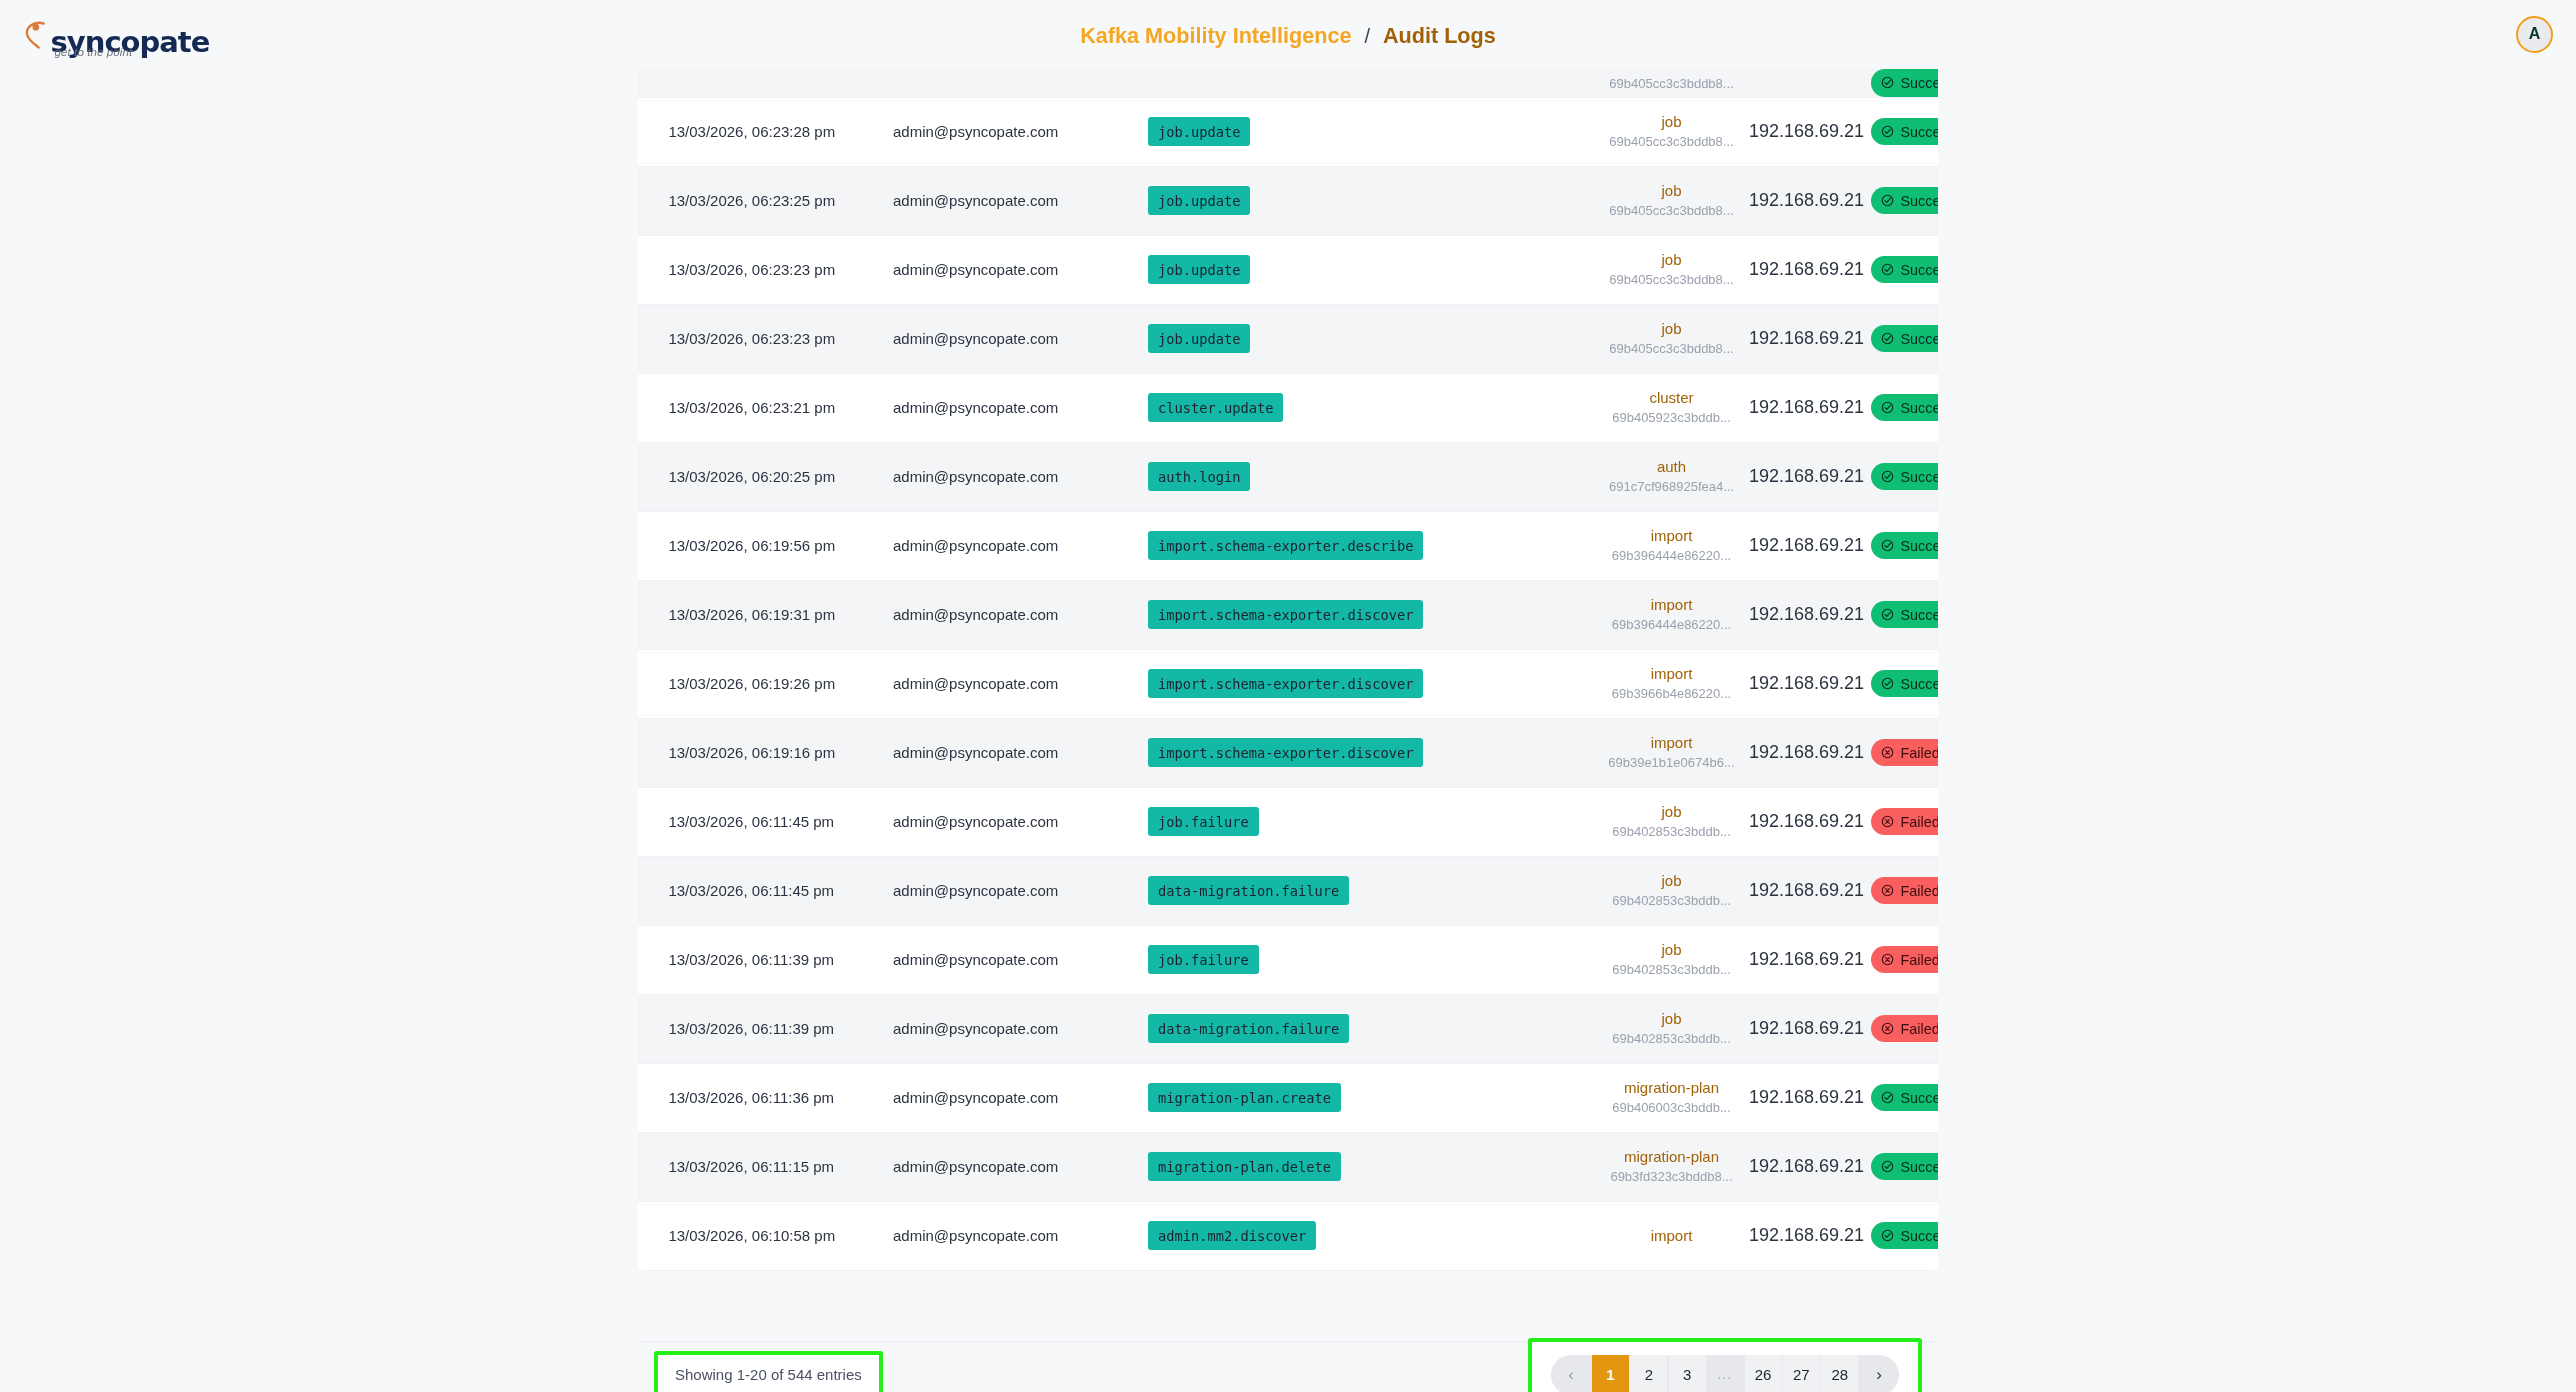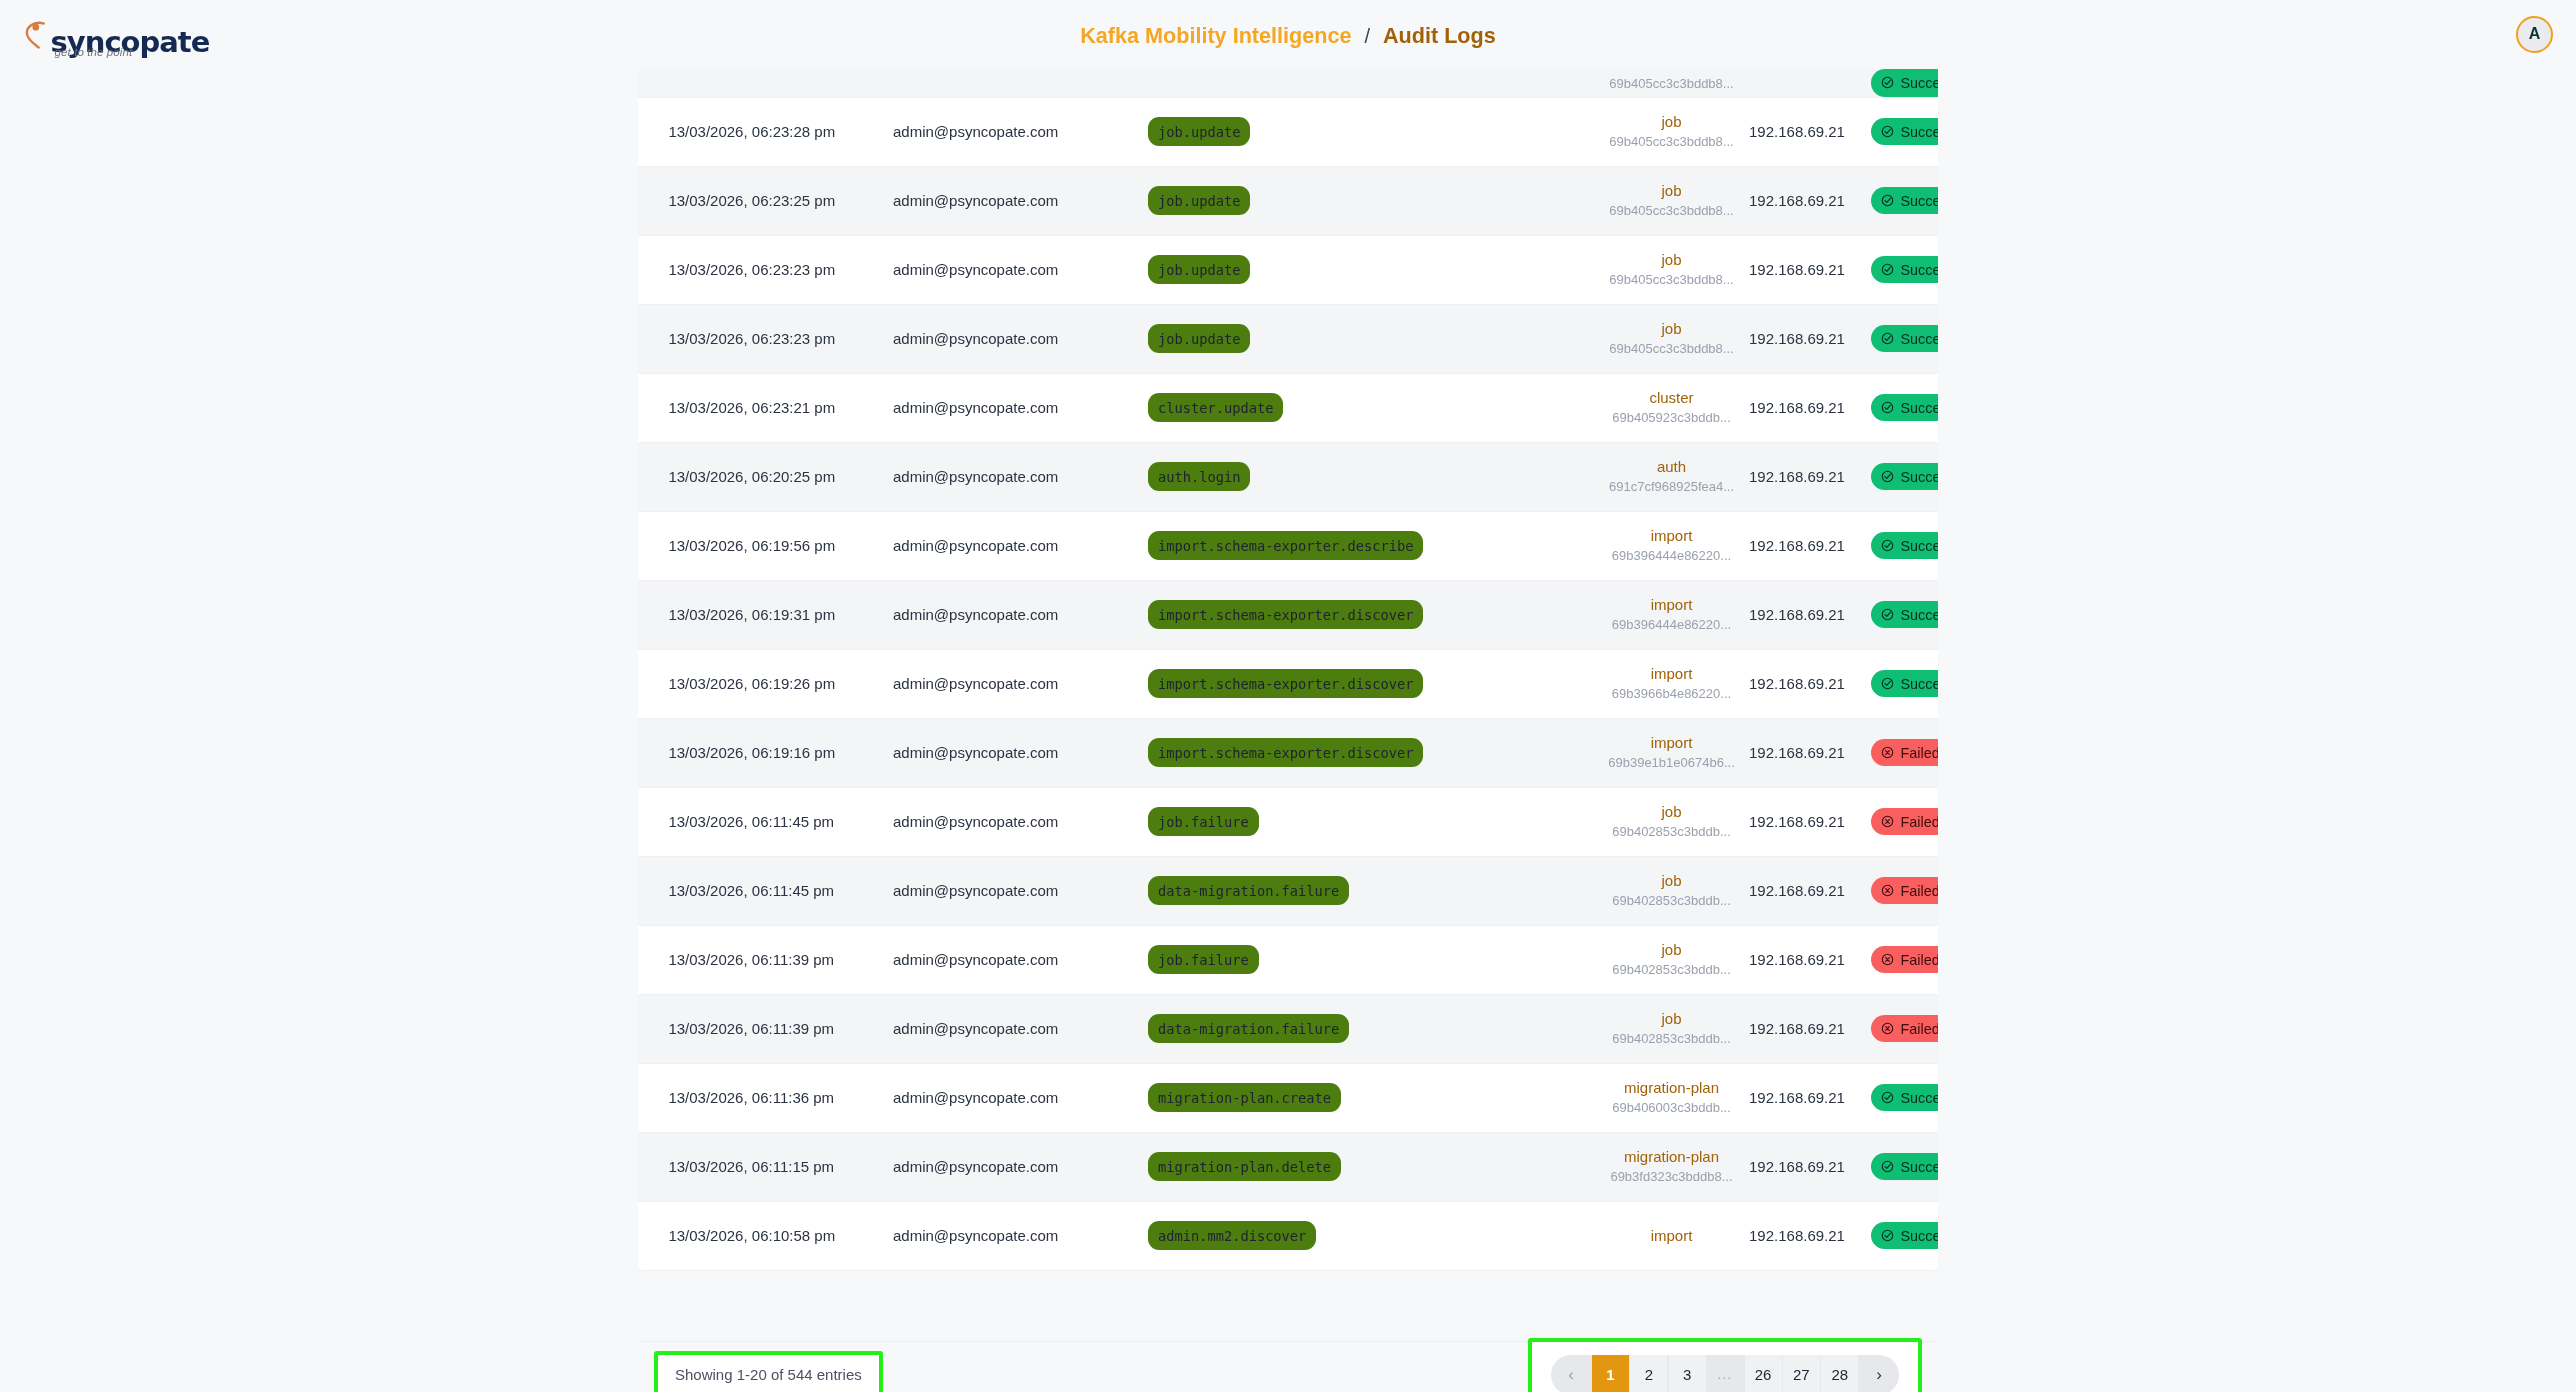--- a/index.html
+++ b/index.html
@@ -130,29 +130,29 @@
     color: #2b3341;
     padding-left: 16px;
     white-space: nowrap;
   }
   .cell-user {
     font-size: 15px;
     color: #2b3341;
     white-space: nowrap;
   }
   .cell-ip {
-    font-size: 15px;
+    font-size: 18px;
     color: #2b3341;
     white-space: nowrap;
   }
 
   .action-chip {
     display: inline-block;
-    background: #4d7c0f;
-    border-radius: 11px;
+    background: #14b8a6;
+    border-radius: 3px;
     padding: 6.5px 10px;
     font-family: "DejaVu Sans Mono", monospace;
     font-size: 13.7px;
     color: #1d2330;
     white-space: nowrap;
   }
 
   .res-type {
     font-size: 15px;
     color: #a16207;

